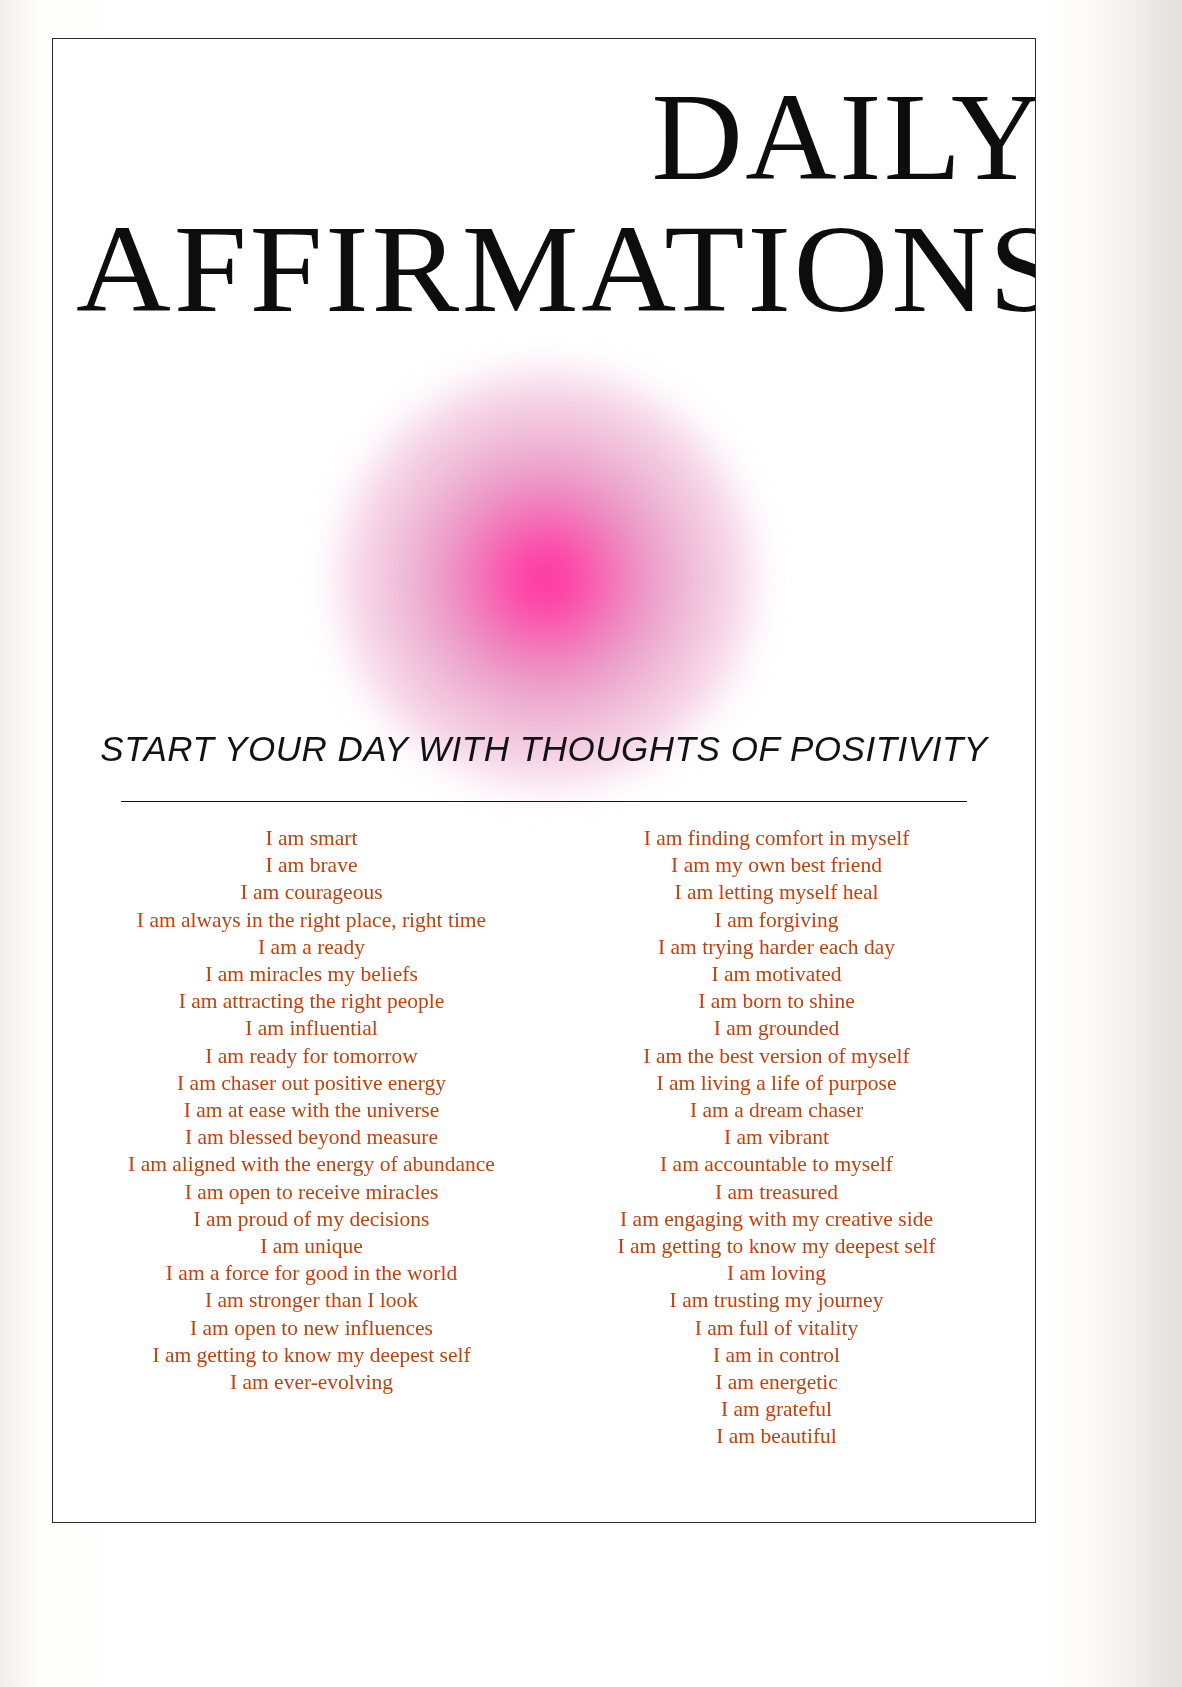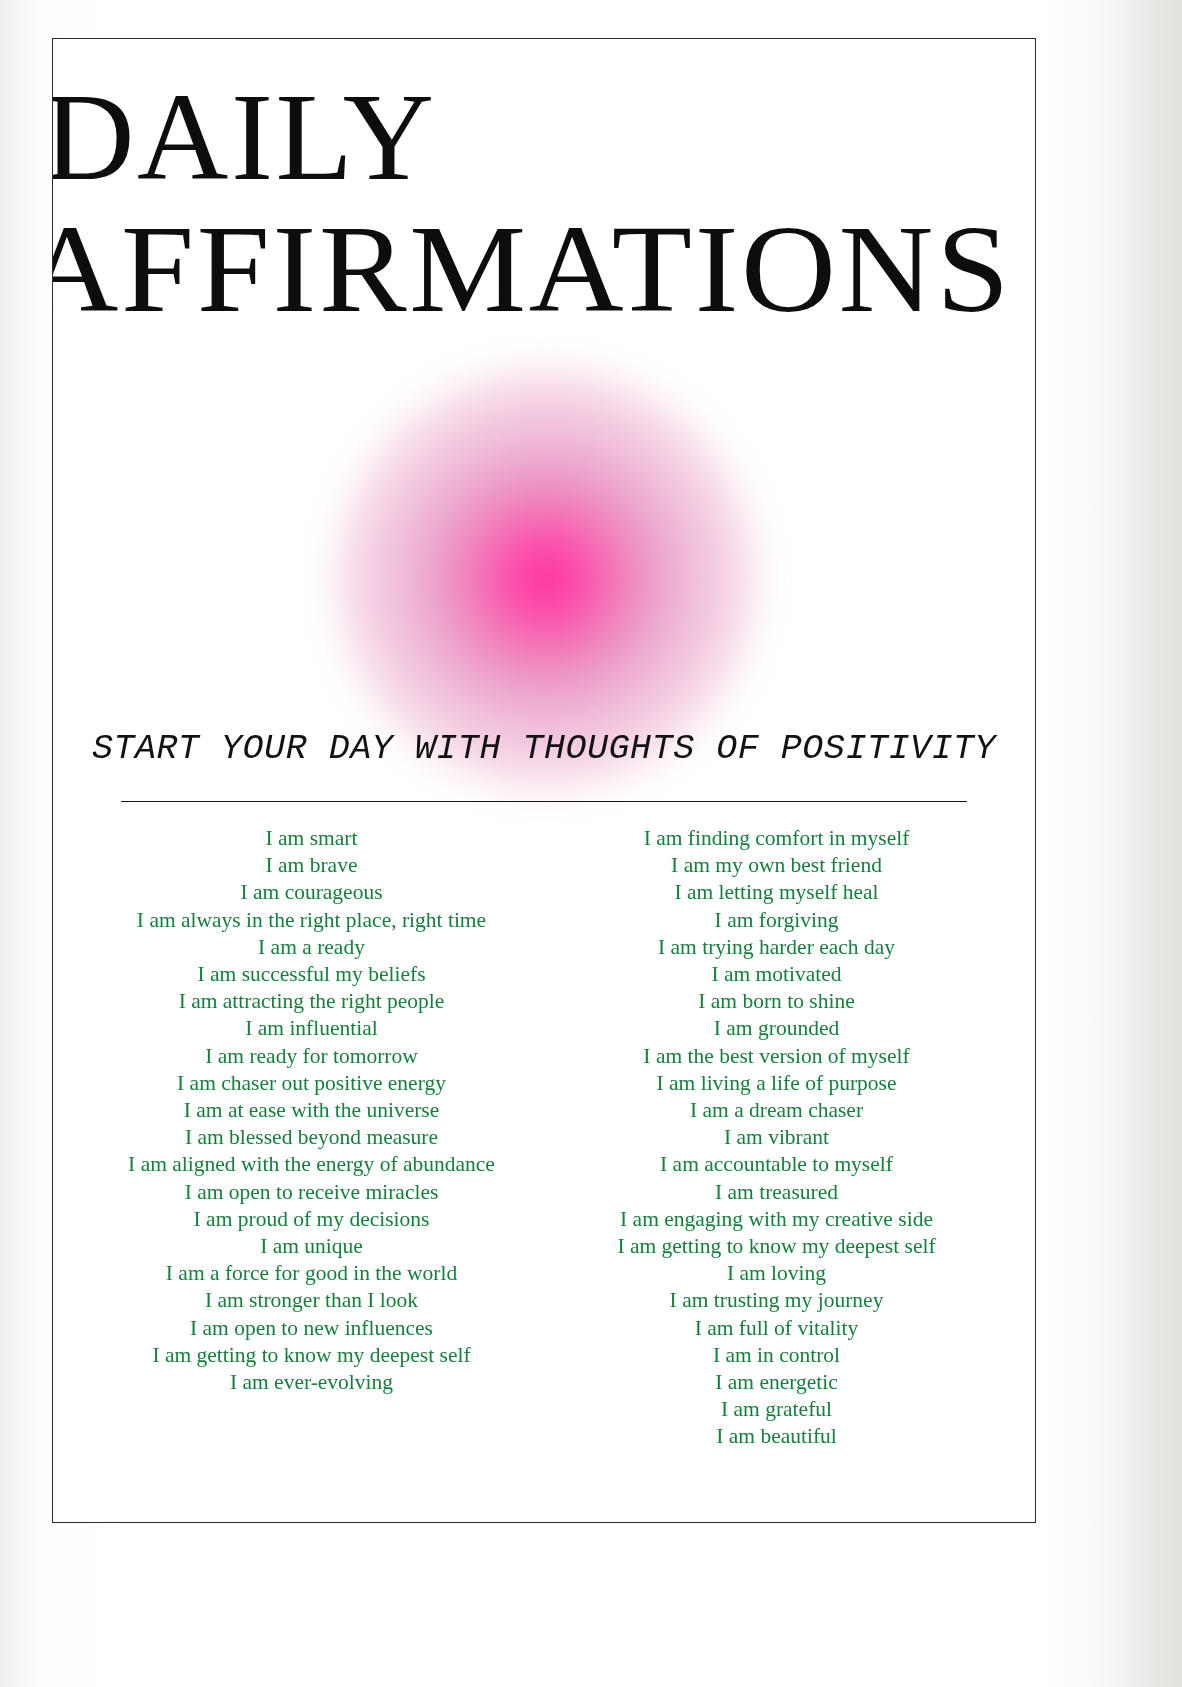--- a/index.html
+++ b/index.html
@@ -43,21 +43,21 @@
     width: 100%;
     height: 100%;
   }
 
   
   #title-block {
     position: absolute;
     left: 0;
     right: 0;
     top: 38px;
-    text-align: left;
+    text-align: right;
   }
   .title-line {
     font-family: "Liberation Serif", serif;
     font-weight: 400;
     color: #0d0d0d;
     letter-spacing: 0.02em;
     line-height: 0.98;
     white-space: nowrap;
   }
   #title-line-1 {
@@ -95,21 +95,21 @@
     filter: blur(18px);
   }
 
   
   #subtitle {
     position: absolute;
     left: 0;
     right: 0;
     top: 690px;
     text-align: center;
-    font-family: Liberation Mono, monospace;
+    font-family: Liberation Sans, sans-serif;
     font-style: italic;
     font-size: 35px;
     letter-spacing: 0.015em;
     color: #121212;
     white-space: nowrap;
   }
 
   
   #divider {
     position: absolute;
@@ -130,21 +130,21 @@
     justify-content: space-between;
   }
   .affirm-column {
     width: 50%;
     text-align: center;
   }
   .affirm-item {
     font-family: "Liberation Serif", serif;
     font-size: 21.5px;
     line-height: 27.2px;
-    color: #15803d;
+    color: #c2410c;
     white-space: nowrap;
   }
 </style>
 </head>
 <body>
 
 <div id="poster-page">
   <div id="poster-sheet">
     <div id="poster-inner">
 
@@ -159,21 +159,21 @@
 
       <div id="divider"></div>
 
       <div id="columns">
         <div class="affirm-column" id="column-left">
             <div class="affirm-item">I am smart</div>
             <div class="affirm-item">I am brave</div>
             <div class="affirm-item">I am courageous</div>
             <div class="affirm-item">I am always in the right place, right time</div>
             <div class="affirm-item">I am a ready</div>
-            <div class="affirm-item">I am successful my beliefs</div>
+            <div class="affirm-item">I am miracles my beliefs</div>
             <div class="affirm-item">I am attracting the right people</div>
             <div class="affirm-item">I am influential</div>
             <div class="affirm-item">I am ready for tomorrow</div>
             <div class="affirm-item">I am chaser out positive energy</div>
             <div class="affirm-item">I am at ease with the universe</div>
             <div class="affirm-item">I am blessed beyond measure</div>
             <div class="affirm-item">I am aligned with the energy of abundance</div>
             <div class="affirm-item">I am open to receive miracles</div>
             <div class="affirm-item">I am proud of my decisions</div>
             <div class="affirm-item">I am unique</div>

